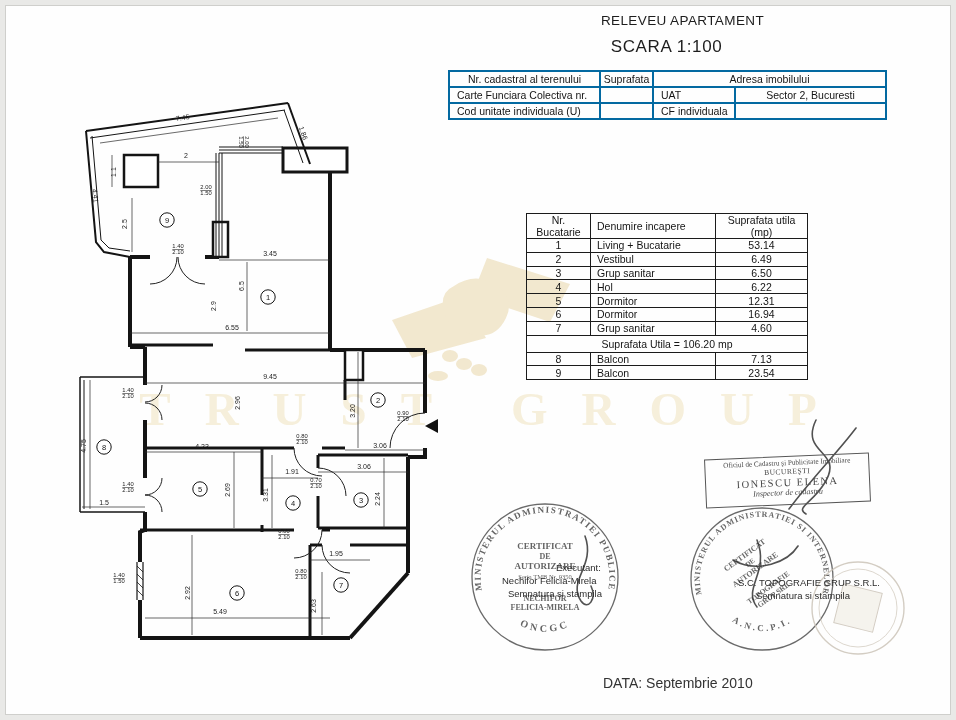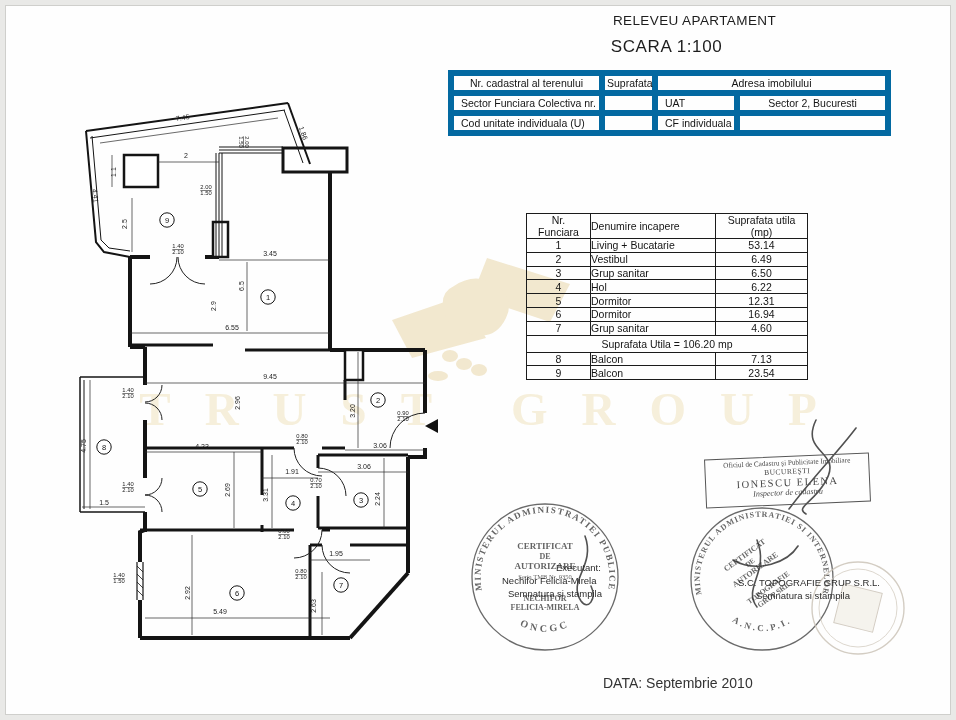--- a/index.html
+++ b/index.html
@@ -1,37 +1,37 @@
 <!DOCTYPE html>
 <html><head>
 <meta charset="utf-8">
 <style>
   html,body{margin:0;padding:0;}
   body{width:956px;height:720px;position:relative;background:#e9e9e7;
        font-family:"Liberation Sans",sans-serif;color:#111;overflow:hidden;}
   .page{position:absolute;left:5px;top:5px;width:944px;height:708px;
         background:#fefefe;border:1px solid #cfcfcc;}
   
-  .title{position:absolute;left:476px;top:13px;width:437px;text-align:center;
+  .title{position:absolute;left:464px;top:13px;width:437px;text-align:center;
          font-size:13.5px;letter-spacing:.4px;color:#1d1d1d;}
   .subtitle{position:absolute;left:448px;top:37px;width:437px;text-align:center;
          font-size:17px;letter-spacing:.6px;color:#1d1d1d;}
   
   table.cad{position:absolute;left:448px;top:70px;width:437px;
          border-collapse:collapse;table-layout:fixed;font-size:10.5px;color:#141414;}
-  table.cad td{border:6px solid #0369a1;text-align:center;padding:0 2px;height:14px;}
+  table.cad td{border:2px solid #0369a1;text-align:center;padding:0 2px;height:14px;}
   table.cad tr.tall td{height:26px;border-top:none;}
   table.cad tr.h td{border-bottom:none;}
   table.cad .lft{text-align:left;padding-left:7px;}
   
   table.rooms{position:absolute;left:526px;top:213px;width:281px;
          border-collapse:collapse;table-layout:fixed;font-size:10.5px;color:#141414;}
   table.rooms th,table.rooms td{border:1px solid #1b1b1b;height:12.8px;
          padding:0 3px;font-weight:400;text-align:center;}
-  table.rooms .name{text-align:left;padding-left:0;}
+  table.rooms .name{text-align:left;padding-left:6px;}
   table.rooms .sumrow td{text-align:center;height:16px;}
   
   #plan-svg,#stamp-svg{position:absolute;left:0;top:0;}
   
   .wm-text{position:absolute;left:0;top:382px;width:956px;text-align:center;
          font-family:"Liberation Serif",serif;font-weight:700;font-size:47px;
          letter-spacing:34px;text-indent:34px;white-space:nowrap;}
   #wm-icon{position:absolute;left:392px;top:258px;}
   
   .stamp-rect{position:absolute;left:705px;top:456px;width:163px;height:47px;
@@ -78,21 +78,21 @@
       <col style="width:82px">
       <col style="width:151px">
     </colgroup>
   <tbody>
       <tr class="h">
     <td>Nr. cadastral al terenului</td>
     <td>Suprafata</td>
     <td colspan="2">Adresa imobilului</td>
   </tr>
   <tr>
-    <td class="lft">Sector Funciara Colectiva nr.</td>
+    <td class="lft">Carte Funciara Colectiva nr.</td>
     <td></td>
     <td class="lft">UAT</td>
     <td>Sector 2, Bucuresti</td>
   </tr>
   <tr>
     <td class="lft">Cod unitate individuala (U)</td>
     <td></td>
     <td class="lft">CF individuala</td>
     <td></td>
   </tr>
@@ -100,21 +100,21 @@
   </table>
 
 <table class="rooms">
   <colgroup>
       <col style="width:64px">
       <col style="width:125px">
       <col style="width:92px">
     </colgroup>
   <thead>
     <tr>
-      <th>Nr. Funciara</th>
+      <th>Nr. Bucatarie</th>
       <th class="name">Denumire incapere</th>
       <th>Suprafata utila (mp)</th>
     </tr>
   </thead>
   <tbody id="rooms-body">
       <tr>
         <td class="num">1</td>
         <td class="name">Living + Bucatarie</td>
         <td class="val">53.14</td>
       </tr>

